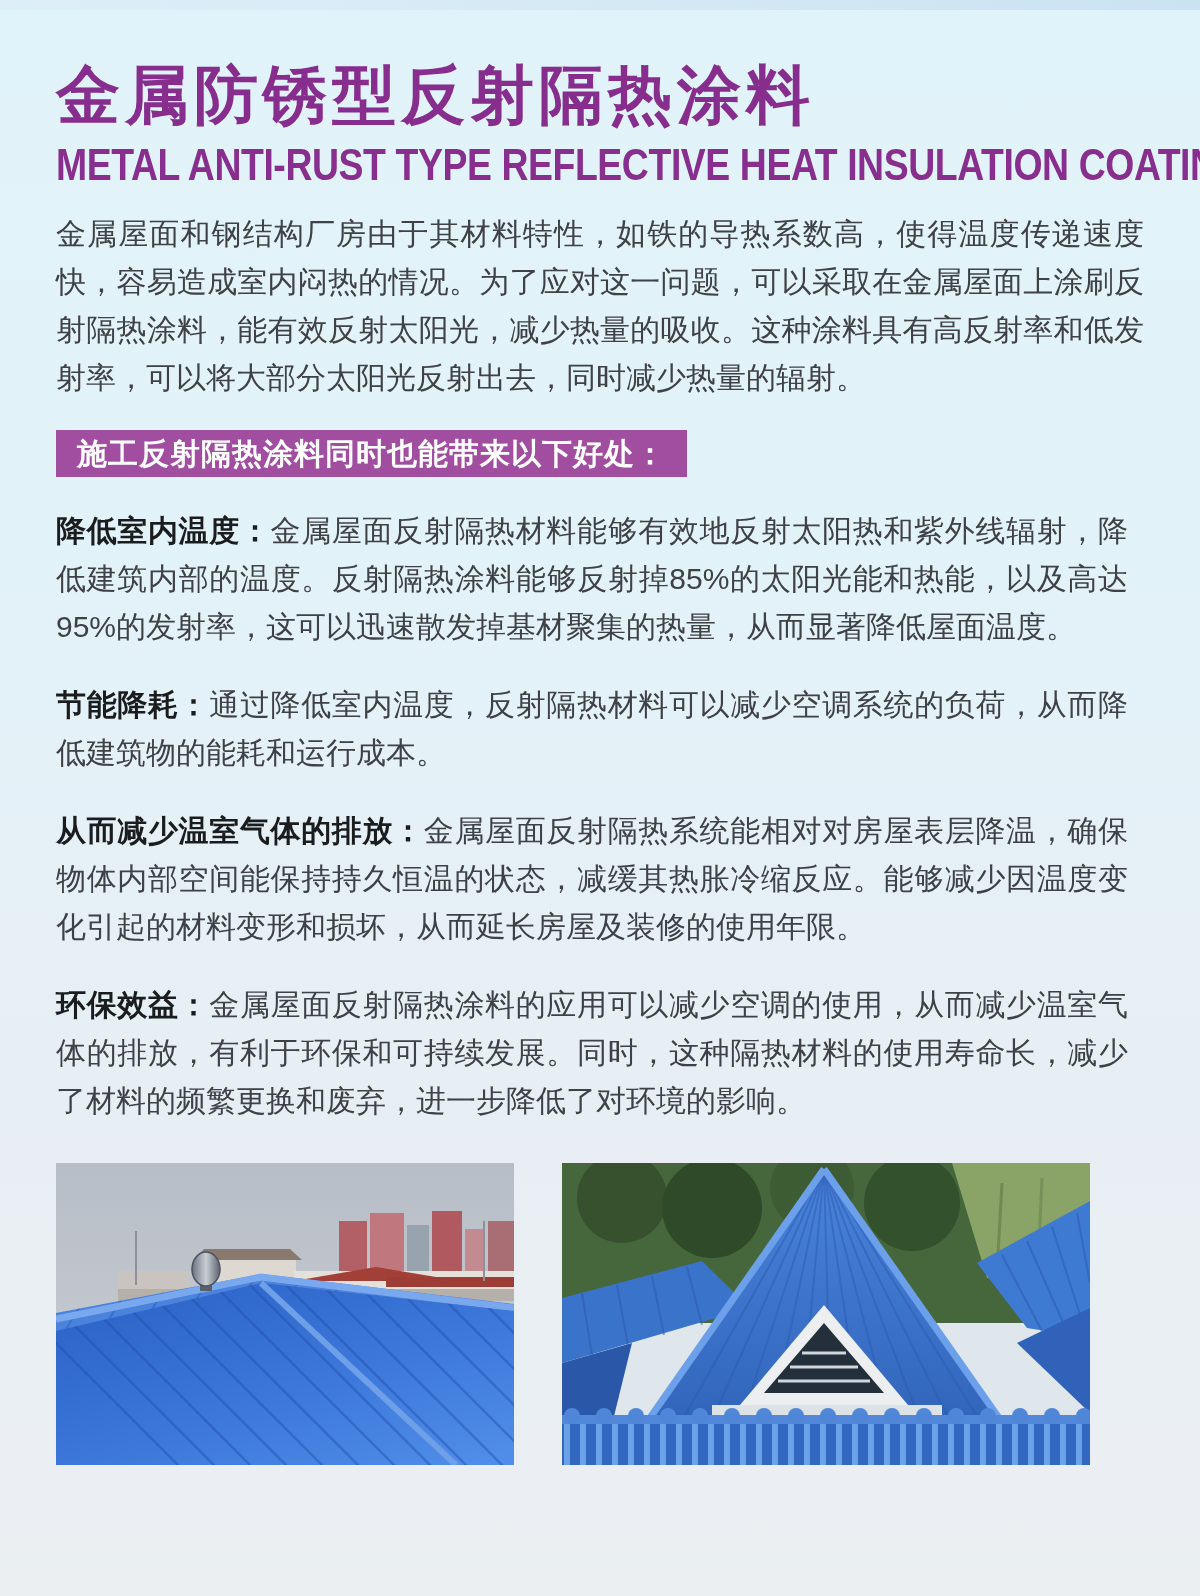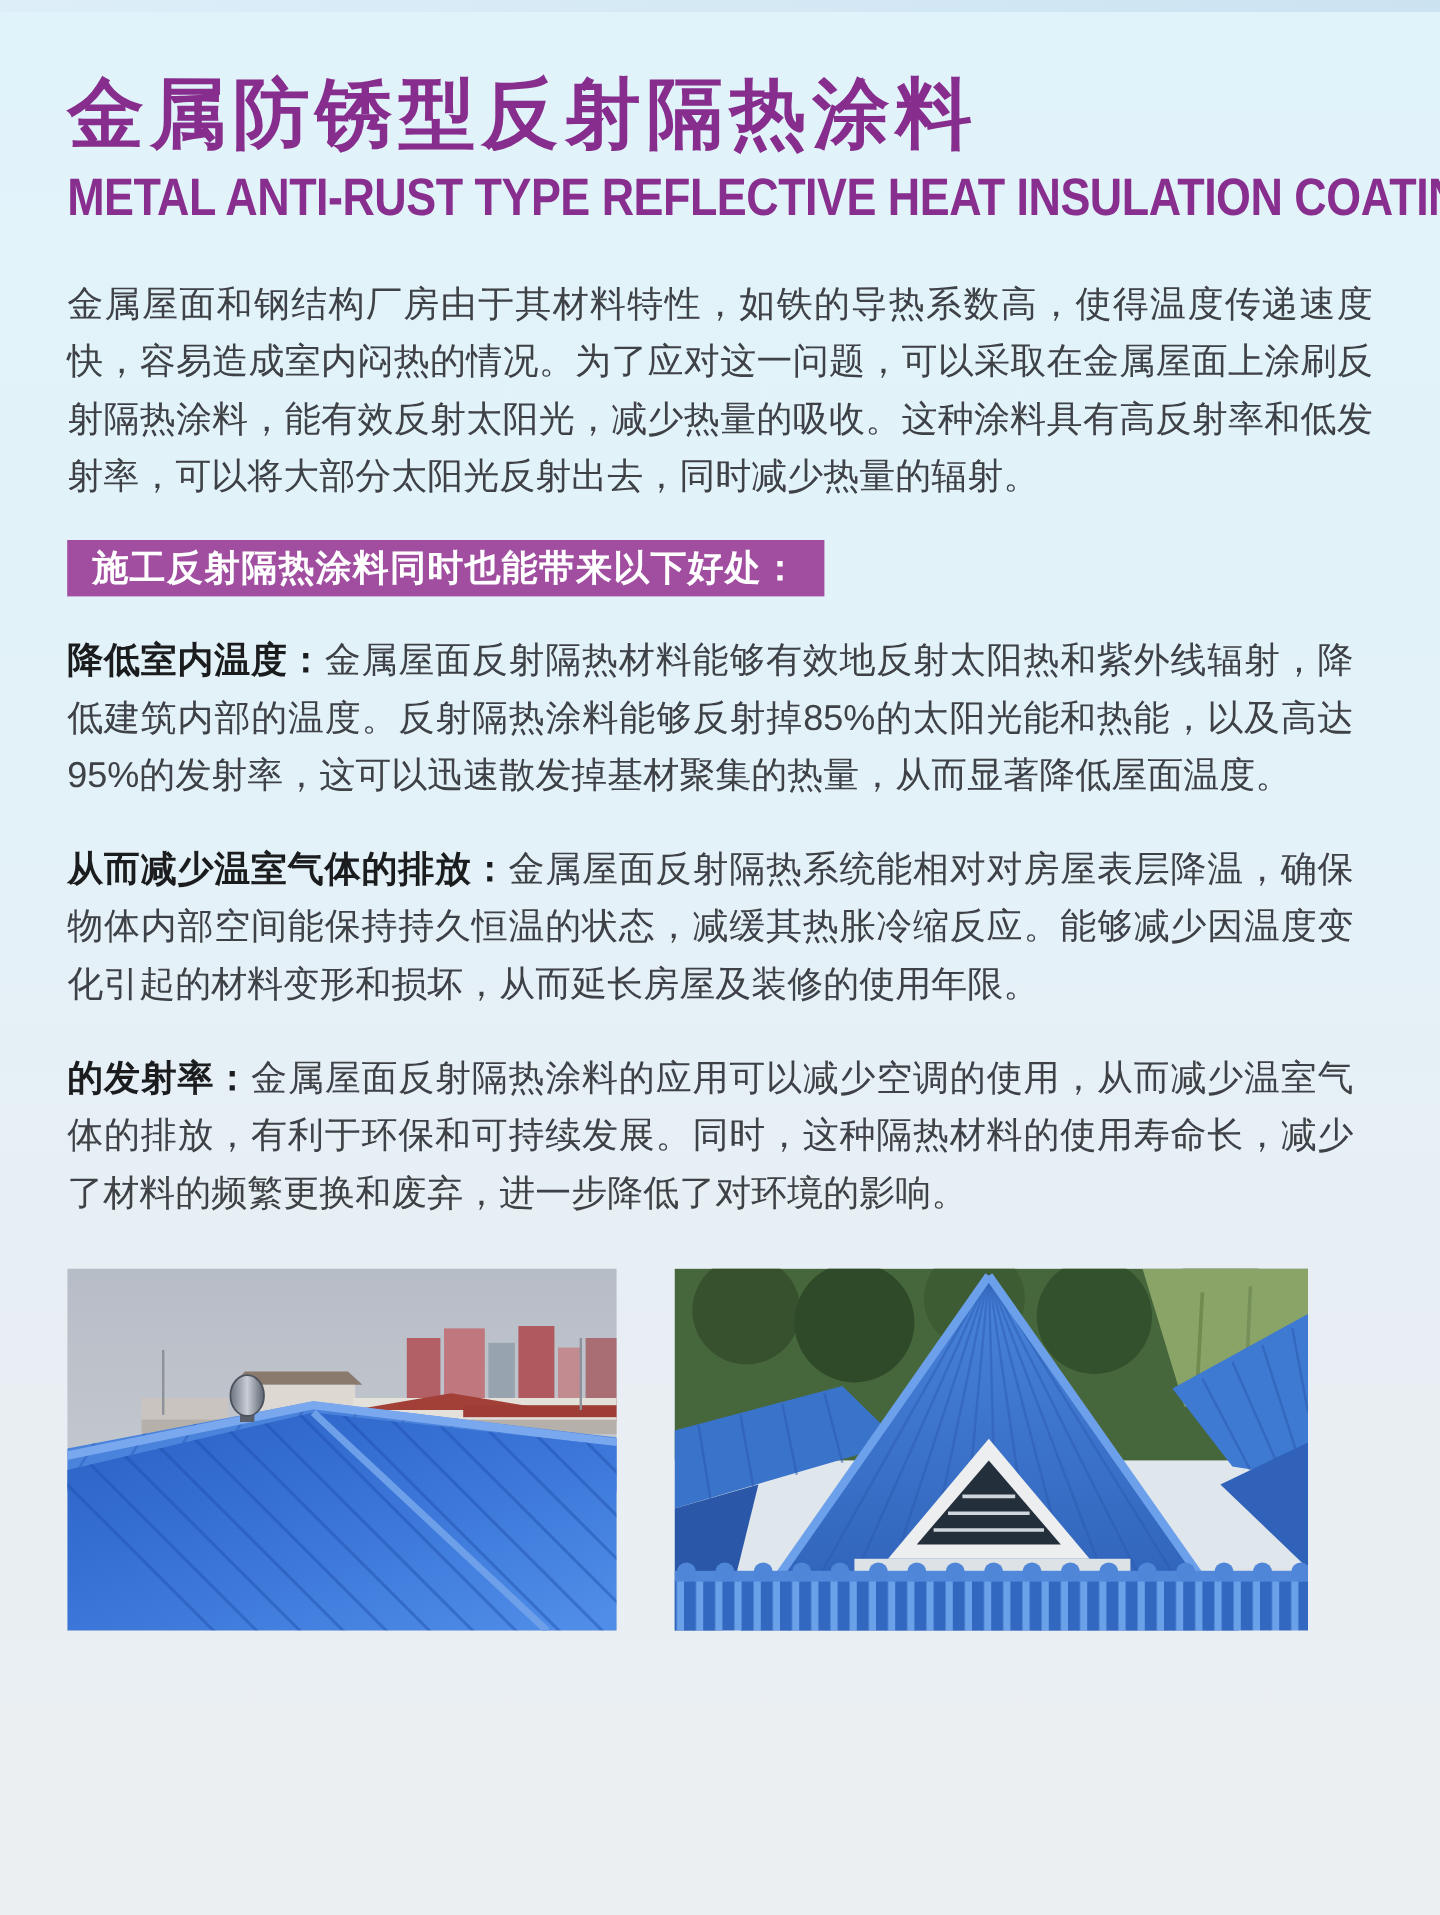--- a/index.html
+++ b/index.html
@@ -20,21 +20,21 @@
     font-size:64px;line-height:1.1;font-weight:700;
     color:#862d8d;letter-spacing:5px;white-space:nowrap;
   }
   .title-en{
     display:inline-block;margin-top:10px;
     font-size:44px;font-weight:700;color:#872e8e;
     white-space:nowrap;letter-spacing:-0.5px;
     transform:scaleX(0.85);transform-origin:left center;
   }
   .intro{
-    margin:40px 0 0 0;
+    margin:20px 0 0 0;
     font-size:30px;line-height:48px;color:#3e4145;
     text-align:justify;
   }
   .banner{
     display:inline-block;margin-top:28px;
     background:#a14ea1;color:#ffffff;
     font-size:30px;font-weight:700;line-height:31px;
     padding:8px 21px;letter-spacing:1px;white-space:nowrap;
   }
   .benefit{
@@ -63,24 +63,25 @@
     </div>
 
     <p class="intro">金属屋面和钢结构厂房由于其材料特性，如铁的导热系数高，使得温度传递速度快，容易造成室内闷热的情况。为了应对这一问题，可以采取在金属屋面上涂刷反射隔热涂料，能有效反射太阳光，减少热量的吸收。这种涂料具有高反射率和低发射率，可以将大部分太阳光反射出去，同时减少热量的辐射。</p>
 
     <div>
       <span class="banner">施工反射隔热涂料同时也能带来以下好处：</span>
     </div>
 
     <p class="benefit"><span class="lead">降低室内温度：</span><span>金属屋面反射隔热材料能够有效地反射太阳热和紫外线辐射，降低建筑内部的温度。反射隔热涂料能够反射掉85%的太阳光能和热能，以及高达95%的发射率，这可以迅速散发掉基材聚集的热量，从而显著降低屋面温度。</span></p>
 
+    <p class="benefit"><span class="lead">节能降耗：</span><span>通过降低室内温度，反射隔热材料可以减少空调系统的负荷，从而降低建筑物的能耗和运行成本。</span></p>
 
     <p class="benefit"><span class="lead">从而减少温室气体的排放：</span><span>金属屋面反射隔热系统能相对对房屋表层降温，确保物体内部空间能保持持久恒温的状态，减缓其热胀冷缩反应。能够减少因温度变化引起的材料变形和损坏，从而延长房屋及装修的使用年限。</span></p>
 
-    <p class="benefit"><span class="lead">的发射率：</span><span>金属屋面反射隔热涂料的应用可以减少空调的使用，从而减少温室气体的排放，有利于环保和可持续发展。同时，这种隔热材料的使用寿命长，减少了材料的频繁更换和废弃，进一步降低了对环境的影响。</span></p>
+    <p class="benefit"><span class="lead">环保效益：</span><span>金属屋面反射隔热涂料的应用可以减少空调的使用，从而减少温室气体的排放，有利于环保和可持续发展。同时，这种隔热材料的使用寿命长，减少了材料的频繁更换和废弃，进一步降低了对环境的影响。</span></p>
 
     <div class="photos">
 
       <div class="photo photo-left">
         <svg width="458" height="302" viewBox="0 0 458 302">
           <defs>
             <linearGradient id="sky1" x1="0" y1="0" x2="0" y2="1">
               <stop offset="0" stop-color="#b7bdc7"></stop>
                 <stop offset="1" stop-color="#cdd0d4"></stop>
             </linearGradient>

